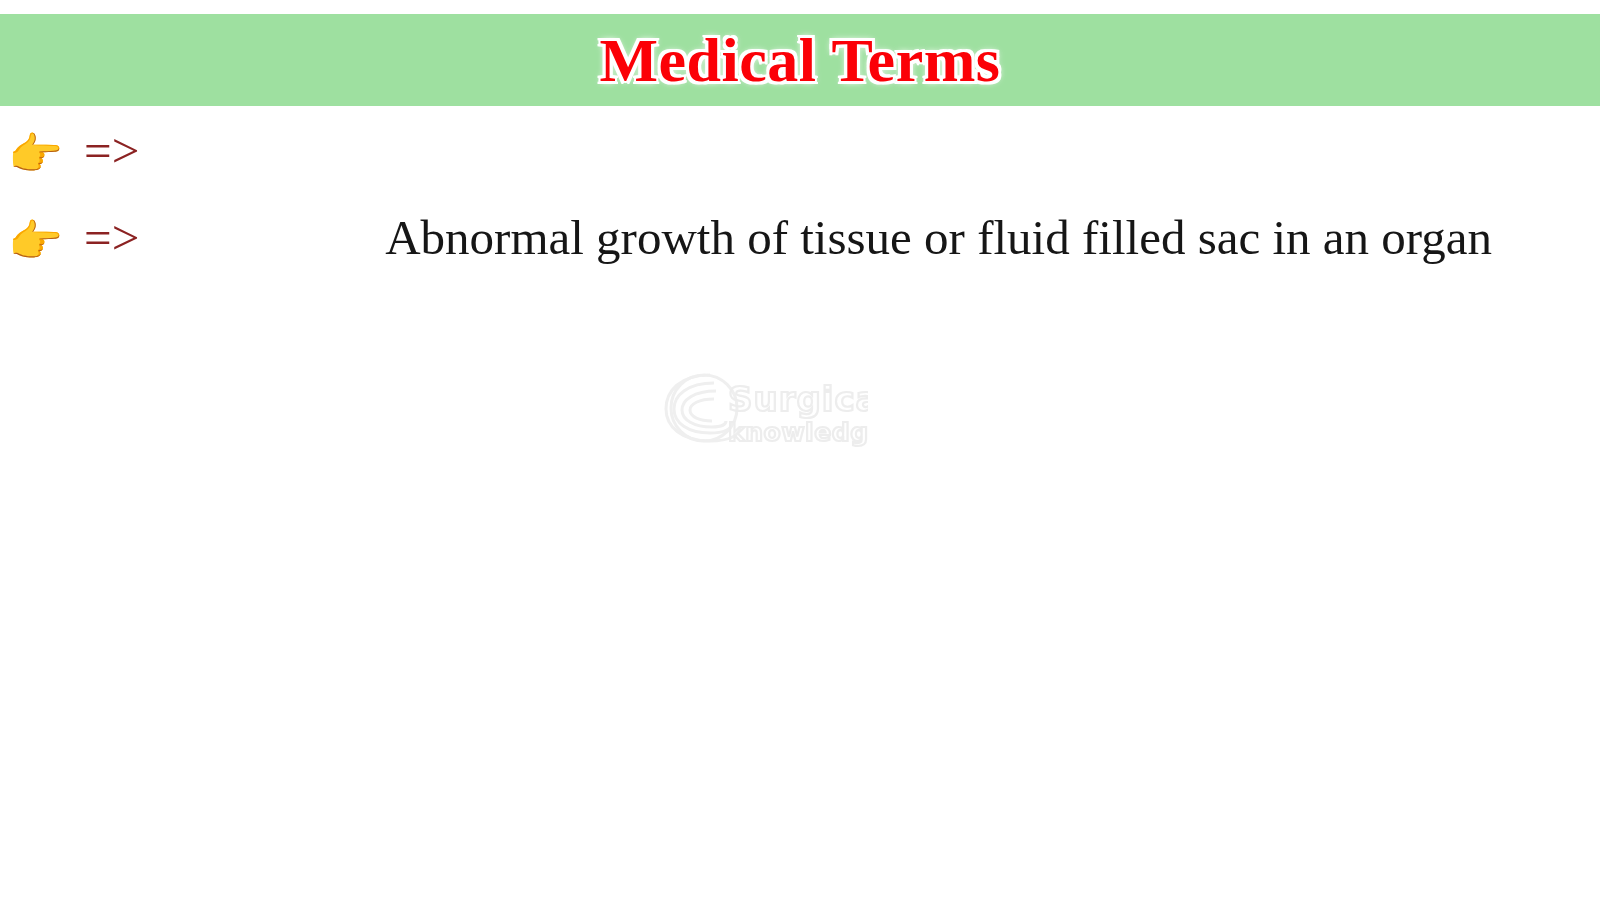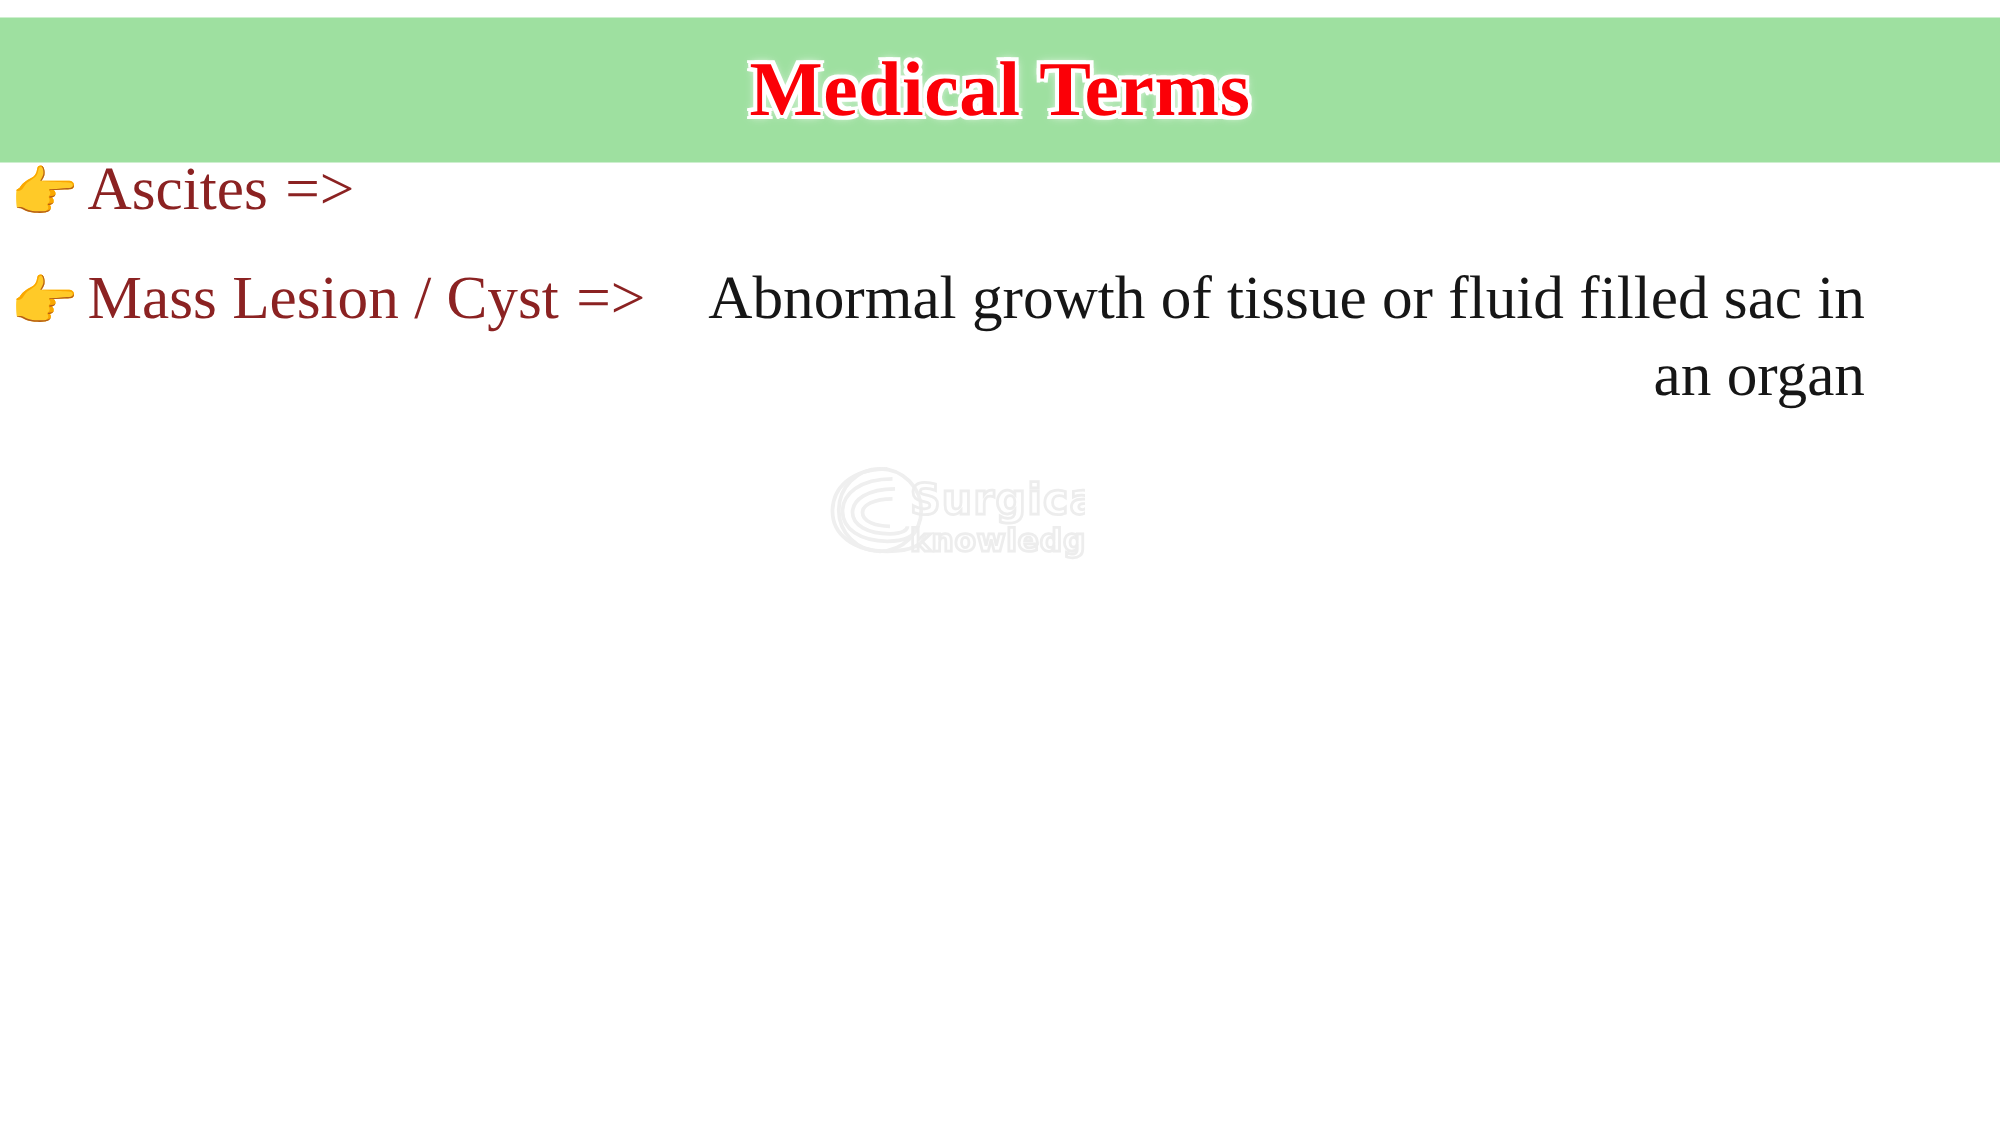--- a/index.html
+++ b/index.html
@@ -23,21 +23,21 @@
     background: #ffffff;
     overflow: hidden;
   }
 
   
   .title-banner {
     position: absolute;
     left: 0;
     top: 14px;
     width: 1600px;
-    height: 116px;
+    height: 92px;
     background: #9ee0a0;
     display: flex;
     align-items: center;
     justify-content: center;
   }
   .title-text {
     font-family: "Liberation Serif", "DejaVu Serif", serif;
     font-weight: bold;
     font-size: 62px;
     line-height: 1;
@@ -156,28 +156,28 @@
 
   <div class="title-banner">
     <div class="title-text">Medical Terms</div>
   </div>
 
   <div class="content">
 
     <div class="bullet-row row-1">
       <span class="pointer-emoji">👉</span>
       <span class="bullet-body">
-        <span class="term">Ascites</span><span class="term" style="padding-left:14px;">=&gt;</span><span class="gap-1"></span>
+        <span class="term" style="padding-left:14px;">=&gt;</span><span class="gap-1"></span>
       </span>
     </div>
 
     <div class="bullet-row row-2">
       <span class="pointer-emoji">👉</span>
       <span class="bullet-body">
-        <span class="term">Mass Lesion / Cyst</span><span class="term" style="padding-left:14px;">=&gt;</span><span class="gap-2"></span><span class="definition">Abnormal growth of tissue or fluid filled sac in an organ</span>
+        <span class="term" style="padding-left:14px;">=&gt;</span><span class="gap-2"></span><span class="definition">Abnormal growth of tissue or fluid filled sac in an organ</span>
       </span>
     </div>
 
   </div>
 
   <div class="watermark">
     <svg width="216" height="86" viewBox="0 0 216 86" xmlns="http://www.w3.org/2000/svg">
       <g>
         <path class="wm-spiral" d="M62 16 C36 16 22 28 22 42 C22 56 36 66 58 66 C72 66 80 62 80 56"></path>
         <path class="wm-spiral" d="M64 24 C42 24 30 33 30 43 C30 53 42 60 60 60 C70 60 74 57 74 54"></path>

